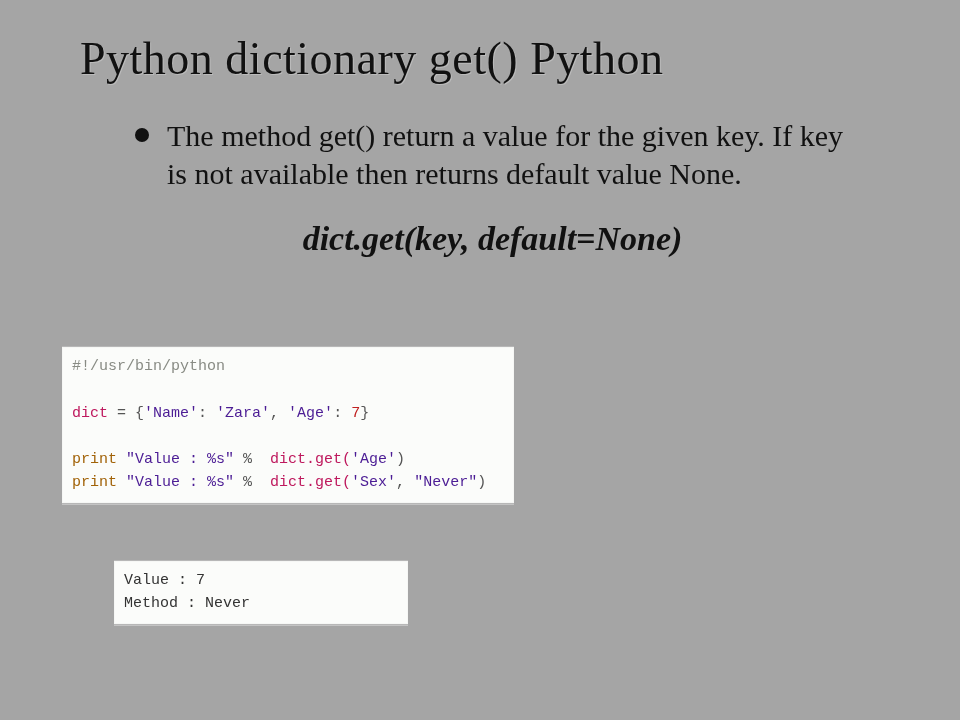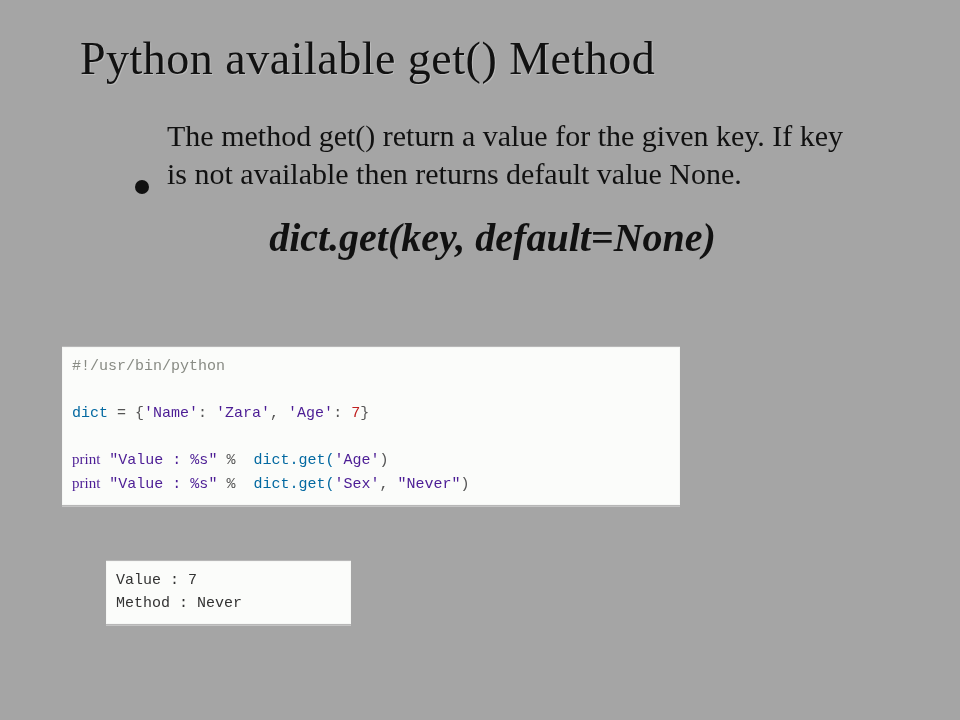--- a/index.html
+++ b/index.html
@@ -16,76 +16,76 @@
     font-weight: 400;
     padding: 32px 0 12px 80px;
     letter-spacing: 0.5px;
     text-shadow: 1px 1px 0 rgba(255,255,255,0.25);
   }
   .body-list {
     margin-left: 135px;
     margin-right: 70px;
     margin-top: 20px;
   }
-  .bullet-row { display: flex; align-items: flex-end; }
+  .bullet-row { display: flex; }
   .bullet-dot {
     width: 14px; height: 14px; border-radius: 50%;
     background: #111;
     margin-top: 11px; margin-right: 18px;
     flex: 0 0 14px;
   }
   .body-text {
     font-size: 30px;
     line-height: 1.28;
     max-width: 680px;
   }
   .signature {
-    font-size: 40px;
+    font-size: 34px;
     font-style: italic;
     font-weight: bold;
     text-align: center;
-    margin-top: 20px;
+    margin-top: 26px;
     margin-left: -40px;
   }
   .code-box, .output-box {
     background: #fbfcfa;
     border-top: 1px solid #b7b7b7;
     border-bottom: 1px solid #b7b7b7;
     font-family: Consolas, "Courier New", monospace;
     font-size: 15px;
     line-height: 1.55;
     color: #222;
     padding: 8px 10px;
     box-shadow: 0 1px 0 rgba(255,255,255,0.35), inset 0 0 0 1px rgba(0,0,0,0.02);
   }
   .code-box {
     position: absolute;
     left: 62px;
     top: 346px;
-    width: 618px;
+    width: 452px;
   }
   .output-box {
     position: absolute;
-    left: 106px;
+    left: 114px;
     top: 560px;
-    width: 245px;
+    width: 294px;
     color: #333;
   }
   .code-line { white-space: pre; }
   .c-comment { color: #888b84; }
-  .c-keyword { color: #4c1d95; font-family: Liberation Serif, serif; }
+  .c-keyword { color: #a16207; }
   .c-string  { color: #4c1d95; }
   .c-number  { color: #c02020; }
   .c-punct   { color: #555; }
-  .c-ident   { color: #0369a1; }
+  .c-ident   { color: #be185d; }
 </style>
 </head>
 <body>
 
-<div class="title">Python available get() Method</div>
+<div class="title">Python dictionary get() Python</div>
 
 <div class="body-list">
   <div class="bullet-row">
     <span class="bullet-dot"></span>
     <div class="body-text">The method get() return a value for the given key. If key is not available then returns default value None.</div>
   </div>
   <div class="signature">dict.get(key, default=None)</div>
 </div>
 
 <div class="code-box">

